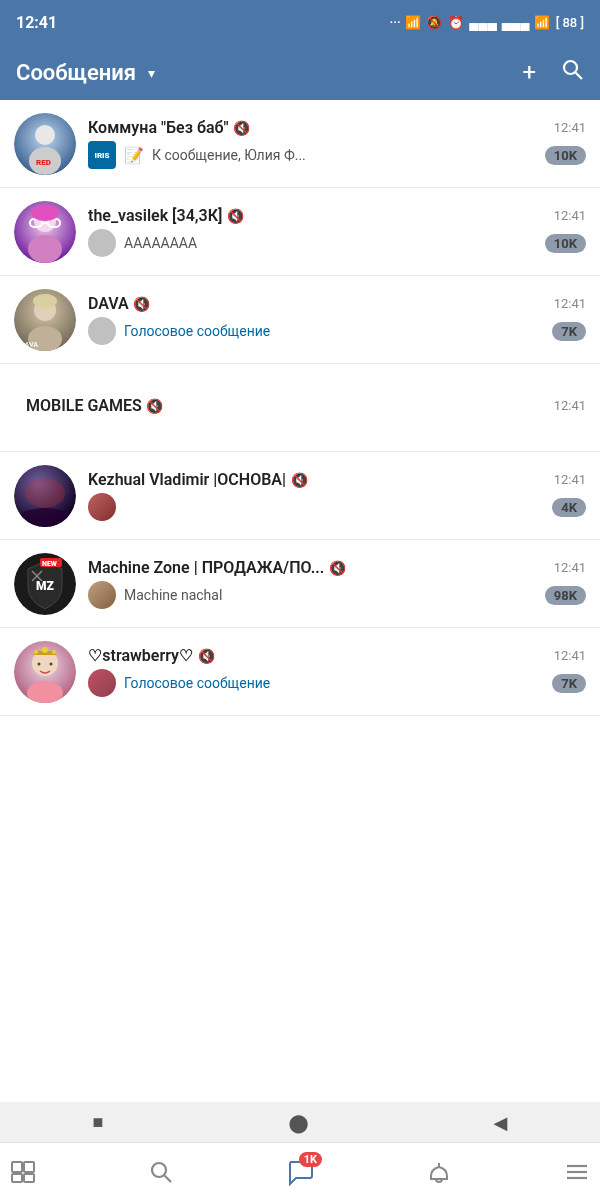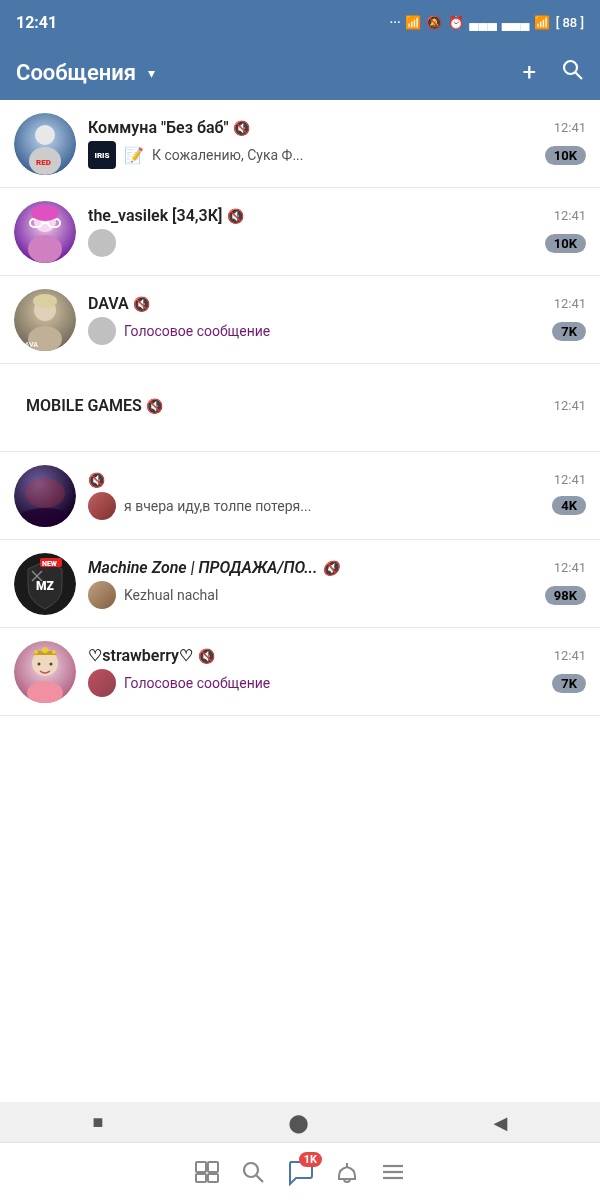--- a/index.html
+++ b/index.html
@@ -153,25 +153,25 @@
     }
 
     .conv-preview {
       font-size: 14px;
       color: #555;
       white-space: nowrap;
       overflow: hidden;
       text-overflow: ellipsis;
       flex: 1;
     }
-    .conv-preview.blue { color: #701a75; }
+    .conv-preview.blue { color: #0369a1; }
 
     .unread-badge {
       background: #8f9aaa;
-      color: #000000;
+      color: #404040;
       border-radius: 12px;
       padding: 2px 9px;
       font-size: 13px;
       font-weight: 700;
       white-space: nowrap;
       flex-shrink: 0;
     }
 
     
     .iris-badge {
@@ -191,21 +191,21 @@
     
     .bottom-nav {
       position: fixed;
       bottom: 0;
       width: 600px;
       height: 58px;
       background: #fff;
       border-top: 1px solid #e0e0e0;
       display: flex;
       align-items: center;
-      justify-content: center;
+      justify-content: space-between;
       padding-bottom: 0;
     }
 
     .nav-item {
       display: flex;
       flex-direction: column;
       align-items: center;
       justify-content: center;
       cursor: pointer;
       position: relative;
@@ -245,21 +245,21 @@
       padding-bottom: 98px;
     }
 
     
     .av-komunna-inner {
       width: 62px; height: 62px; border-radius: 50%;
       background: linear-gradient(160deg, #aac4e0 30%, #5888b8 60%, #2a5080 100%);
       position: relative;
       overflow: hidden;
     }
-    .sender-komunna { background: #0f172a; display: flex; align-items: center; justify-content: center; color: white; font-size: 8px; font-weight: 900; }
+    .sender-komunna { background: #0369a1; display: flex; align-items: center; justify-content: center; color: white; font-size: 8px; font-weight: 900; }
     .sender-vasilek { background: #c0c0c0; }
     .sender-dava { background: #c0c0c0; }
     .sender-mobile { background: #c0c0c0; }
     .sender-kezhual { background: linear-gradient(135deg, #c06060, #803030); }
     .sender-mz { background: linear-gradient(135deg, #c0a080, #806040); }
     .sender-strawberry { background: linear-gradient(135deg, #c05060, #904050); }
   </style>
 </head>
 <body>
 
@@ -320,21 +320,21 @@
         <div class="conv-name">
           <span>Коммуна "Без баб"</span>
           <span class="mute-icon">🔇</span>
         </div>
         <span class="conv-time">12:41</span>
       </div>
       <div class="conv-bottom-row">
         <div class="conv-preview-wrap">
           <div class="sender-avatar iris-badge sender-komunna">IRIS</div>
           <span style="font-size:16px;">📝</span>
-          <span class="conv-preview">К сожалению, Сука Ф...</span>
+          <span class="conv-preview">К сообщение, Юлия Ф...</span>
         </div>
         <span class="unread-badge">10K</span>
       </div>
     </div>
   </div>
 
   <div class="conv-item">
     <div class="avatar">
       <svg width="62" height="62" viewBox="0 0 62 62">
         <defs>
@@ -358,20 +358,21 @@
       <div class="conv-top-row">
         <div class="conv-name">
           <span>the_vasilek [34,3К]</span>
           <span class="mute-icon">🔇</span>
         </div>
         <span class="conv-time">12:41</span>
       </div>
       <div class="conv-bottom-row">
         <div class="conv-preview-wrap">
           <div class="sender-avatar sender-vasilek"></div>
+          <span class="conv-preview">АААААААА</span>
         </div>
         <span class="unread-badge">10K</span>
       </div>
     </div>
   </div>
 
   <div class="conv-item">
     <div class="avatar">
       <svg width="62" height="62" viewBox="0 0 62 62">
         <defs>
@@ -430,28 +431,28 @@
         <rect width="62" height="62" rx="31" fill="url(#g5)"></rect>
 
         <ellipse cx="31" cy="55" rx="28" ry="12" fill="#200030" opacity="0.8"></ellipse>
 
         <ellipse cx="31" cy="28" rx="20" ry="15" fill="#c03030" opacity="0.3"></ellipse>
       </svg>
     </div>
     <div class="conv-content">
       <div class="conv-top-row">
         <div class="conv-name">
+          <span>Kezhual Vladimir |ОСНОВА|</span>
           <span class="mute-icon">🔇</span>
         </div>
         <span class="conv-time">12:41</span>
       </div>
       <div class="conv-bottom-row">
         <div class="conv-preview-wrap">
           <div class="sender-avatar sender-kezhual"></div>
-          <span class="conv-preview">я вчера иду,в толпе потеря...</span>
         </div>
         <span class="unread-badge">4K</span>
       </div>
     </div>
   </div>
 
   <div class="conv-item">
     <div class="avatar">
       <svg width="62" height="62" viewBox="0 0 62 62">
         <rect width="62" height="62" rx="31" fill="#1a1a1a"></rect>
@@ -462,30 +463,30 @@
 
         <rect x="26" y="5" width="22" height="9" rx="2" fill="#e82020"></rect>
         <text x="28" y="13" font-size="7" font-weight="900" fill="white">NEW</text>
 
         <line x1="18" y1="18" x2="28" y2="28" stroke="#888" stroke-width="1.5"></line>
         <line x1="28" y1="18" x2="18" y2="28" stroke="#888" stroke-width="1.5"></line>
       </svg>
     </div>
     <div class="conv-content">
       <div class="conv-top-row">
-        <div class="conv-name" style="font-style: italic;">
+        <div class="conv-name" style="">
           <span>Machine Zone | ПРОДАЖА/ПО...</span>
           <span class="mute-icon">🔇</span>
         </div>
         <span class="conv-time">12:41</span>
       </div>
       <div class="conv-bottom-row">
         <div class="conv-preview-wrap">
           <div class="sender-avatar sender-mz"></div>
-          <span class="conv-preview">Kezhual nachal</span>
+          <span class="conv-preview">Machine nachal</span>
         </div>
         <span class="unread-badge">98K</span>
       </div>
     </div>
   </div>
 
   <div class="conv-item">
     <div class="avatar">
       <svg width="62" height="62" viewBox="0 0 62 62">
         <defs>

